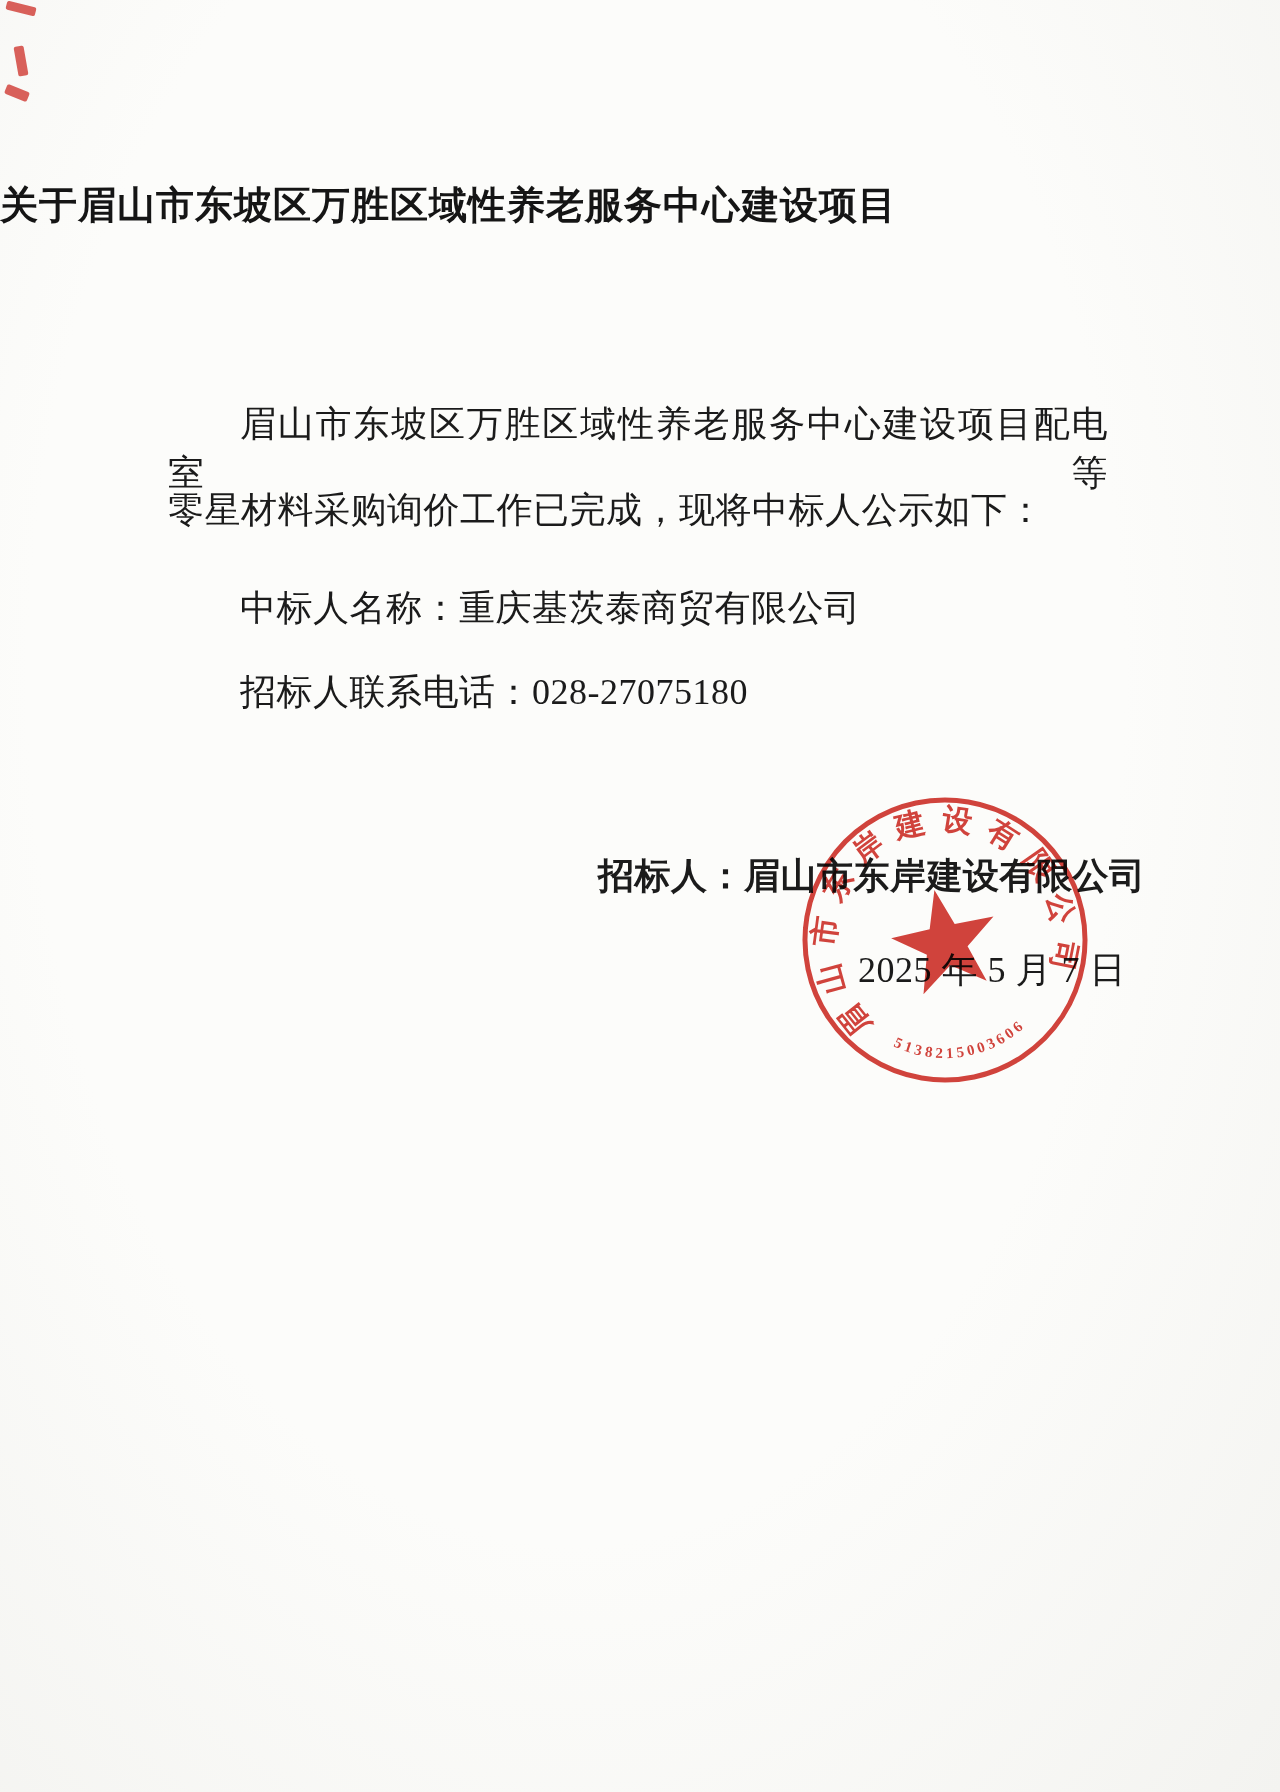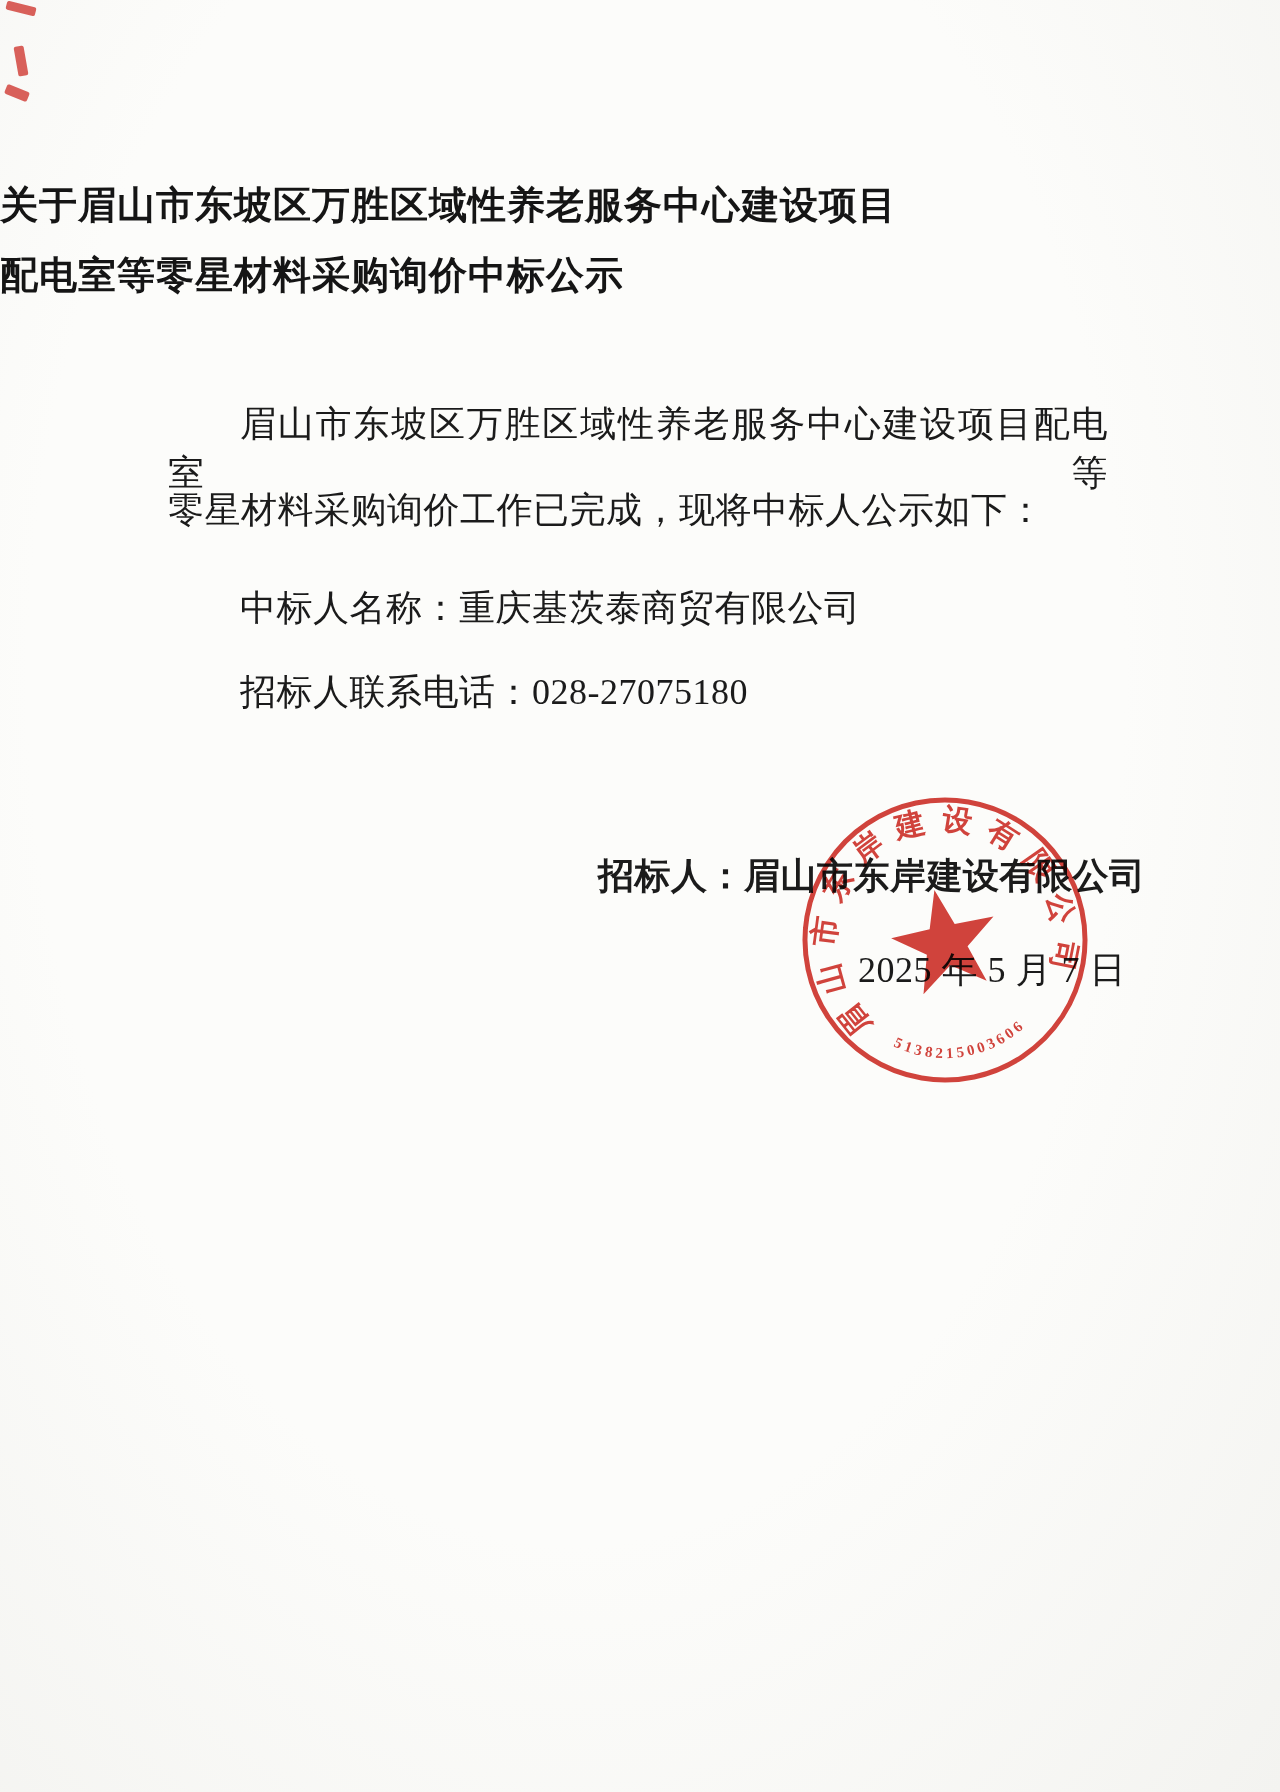--- a/index.html
+++ b/index.html
@@ -50,21 +50,20 @@
 <body>
 
 <div class="sheet">
 
   <div class="mark mark1"></div>
   <div class="mark mark2"></div>
   <div class="mark mark3"></div>
 
   <div class="title">
     <div>关于眉山市东坡区万胜区域性养老服务中心建设项目</div>
-    <div>配电室等零星材料采购询价中标公示</div>
   </div>
 
   <div class="txt body-line1">眉山市东坡区万胜区域性养老服务中心建设项目配电室等</div>
   <div class="txt body-line2">零星材料采购询价工作已完成，现将中标人公示如下：</div>
 
   <div class="txt winner-line">中标人名称：重庆基茨泰商贸有限公司</div>
   <div class="txt contact-line">招标人联系电话：028-27075180</div>
   <div class="txt tenderer-line">招标人：眉山市东岸建设有限公司</div>
   <div class="txt date-line">2025 年 5 月 7 日</div>
 

